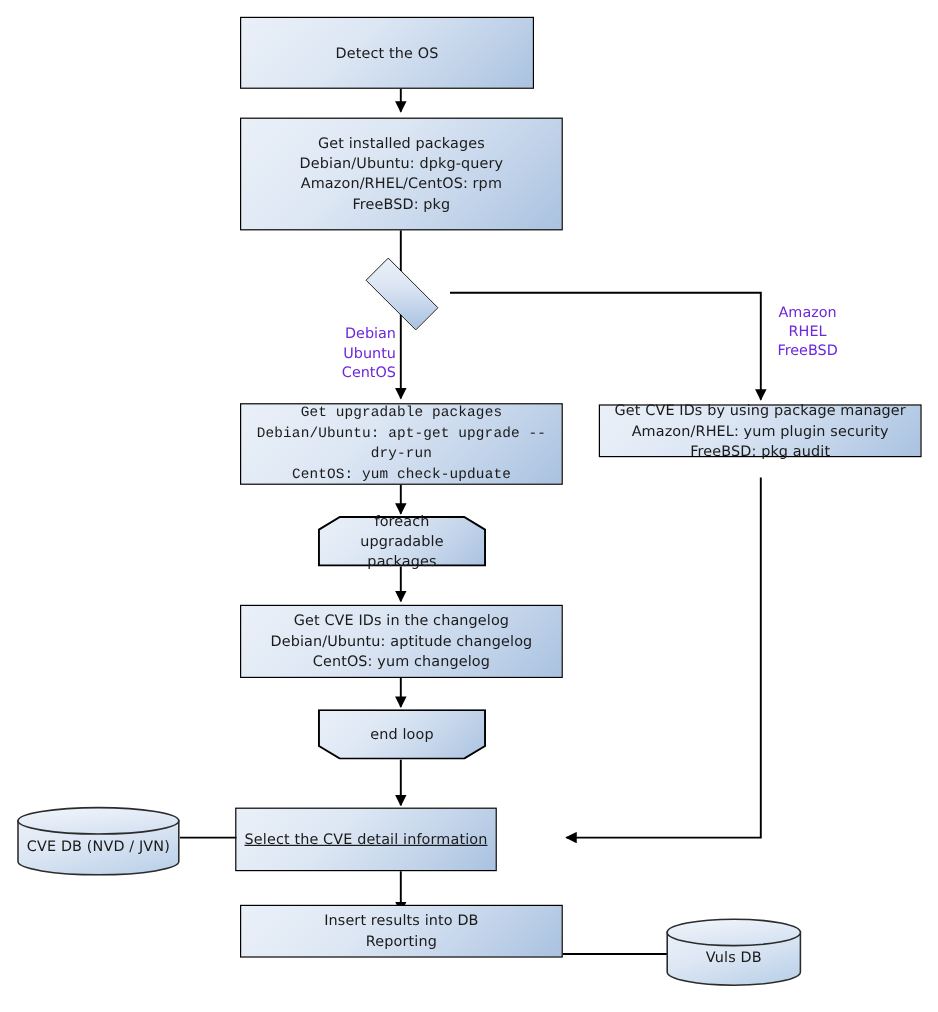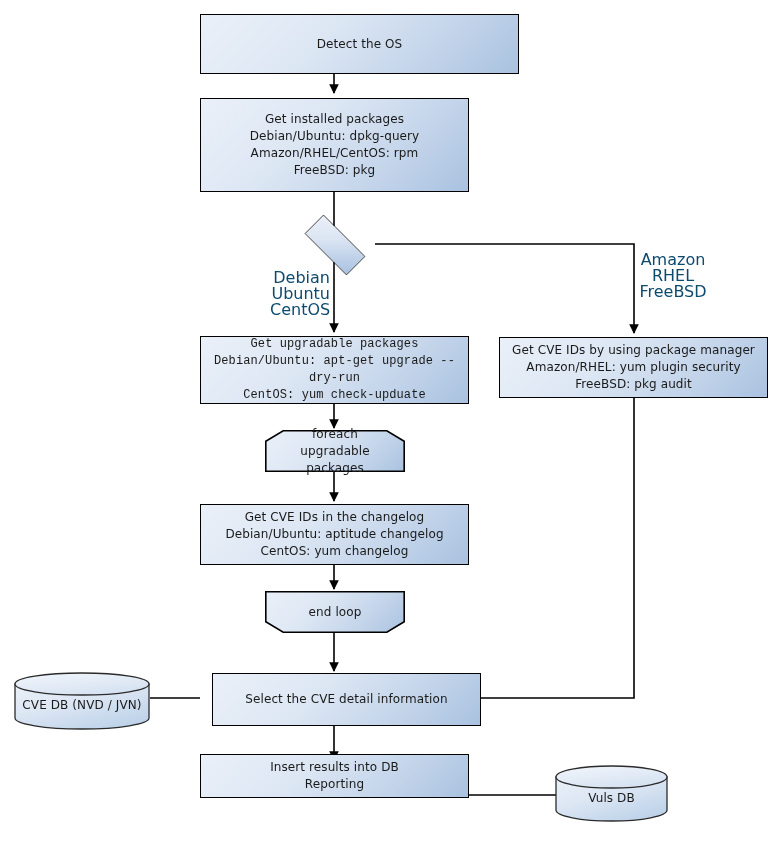--- a/index.html
+++ b/index.html
@@ -101,23 +101,23 @@
   .db .cyl {
     position: absolute;
     left: 0; top: 0; width: 100%; height: 100%;
   }
   .db .label {
     z-index: 4;
   }
   
   .edge-label {
     position: absolute;
-    font-size: 16px;
+    font-size: 12px;
     line-height: 16px;
-    color: #0c4a6e;
+    color: #6d28d9;
     text-align: center;
     white-space: pre-line;
   }
 </style>
 </head>
 <body>
 
 <div id="canvas">
 
   <svg id="edges" viewBox="0 0 782 843" width="782" height="843">
@@ -147,21 +147,21 @@
       <path d="M 634 398 L 634 698 L 472 698" marker-end="url(#arrow)"></path>
 
       <line x1="150" y1="698" x2="200" y2="698"></line>
 
       <line x1="334" y1="726" x2="334" y2="760" marker-end="url(#arrow)"></line>
 
       <line x1="469" y1="795" x2="556" y2="795"></line>
     </g>
   </svg>
 
-  <div class="node proc" style="left:200px; top:14px; width:319px; height:60px;align-items:center;">
+  <div class="node proc" style="left:200px; top:14px; width:245px; height:60px;align-items:center;">
     <span class="label">Detect the OS</span>
   </div>
 
   <div class="node proc" style="left:200px; top:98px; width:269px; height:94px;justify-content:center;">
     <span class="label">Get installed packages
 Debian/Ubuntu: dpkg-query
 Amazon/RHEL/CentOS: rpm
 FreeBSD: pkg</span>
   </div>
 
@@ -177,21 +177,21 @@
   <div class="edge-label" style="left:638px; top:252px; width:70px; text-align:center;">Amazon
 RHEL
 FreeBSD</div>
 
   <div class="node proc" style="left:200px; top:336px; width:269px; height:68px;font-family:Liberation Mono, monospace;">
     <span class="label">Get upgradable packages
 Debian/Ubuntu: apt-get upgrade --dry-run
 CentOS: yum check-upduate</span>
   </div>
 
-  <div class="node proc" style="left:499px; top:337px; width:269px; height:61px;">
+  <div class="node proc" style="left:499px; top:337px; width:269px; height:44px;">
     <span class="label">Get CVE IDs by using package manager
 Amazon/RHEL: yum plugin security
 FreeBSD: pkg audit</span>
   </div>
 
   <div class="node loopstart" style="left:265px; top:430px; width:140px; height:42px;">
     <span class="shape"></span>
     <svg class="outline" viewBox="0 0 140 42" preserveAspectRatio="none">
       <polygon points="18.2,0.8 121.8,0.8 139.2,11.3 139.2,41.2 0.8,41.2 0.8,11.3" fill="none" stroke="#000000" stroke-width="1.6" vector-effect="non-scaling-stroke"></polygon>
     </svg>
@@ -206,21 +206,21 @@
     </svg>
     <span class="label">end loop</span>
   </div>
 
   <div class="node proc" style="left:200px; top:504px; width:269px; height:61px;">
     <span class="label">Get CVE IDs in the changelog
 Debian/Ubuntu: aptitude changelog
 CentOS: yum changelog</span>
   </div>
 
-  <div class="node proc" style="left:212px; top:673px; width:269px; height:53px;">
+  <div class="node proc" style="left:196px; top:673px; width:218px; height:53px;text-decoration:underline;">
     <span class="label">Select the CVE detail information</span>
   </div>
 
   <div class="node proc" style="left:200px; top:754px; width:269px; height:44px;">
     <span class="label">Insert results into DB
 Reporting</span>
   </div>
 
   <div class="node db" style="left:13px; top:671px; width:138px; height:60px; font-size:12px;">
     <svg class="cyl" viewBox="0 0 138 60" preserveAspectRatio="none">

